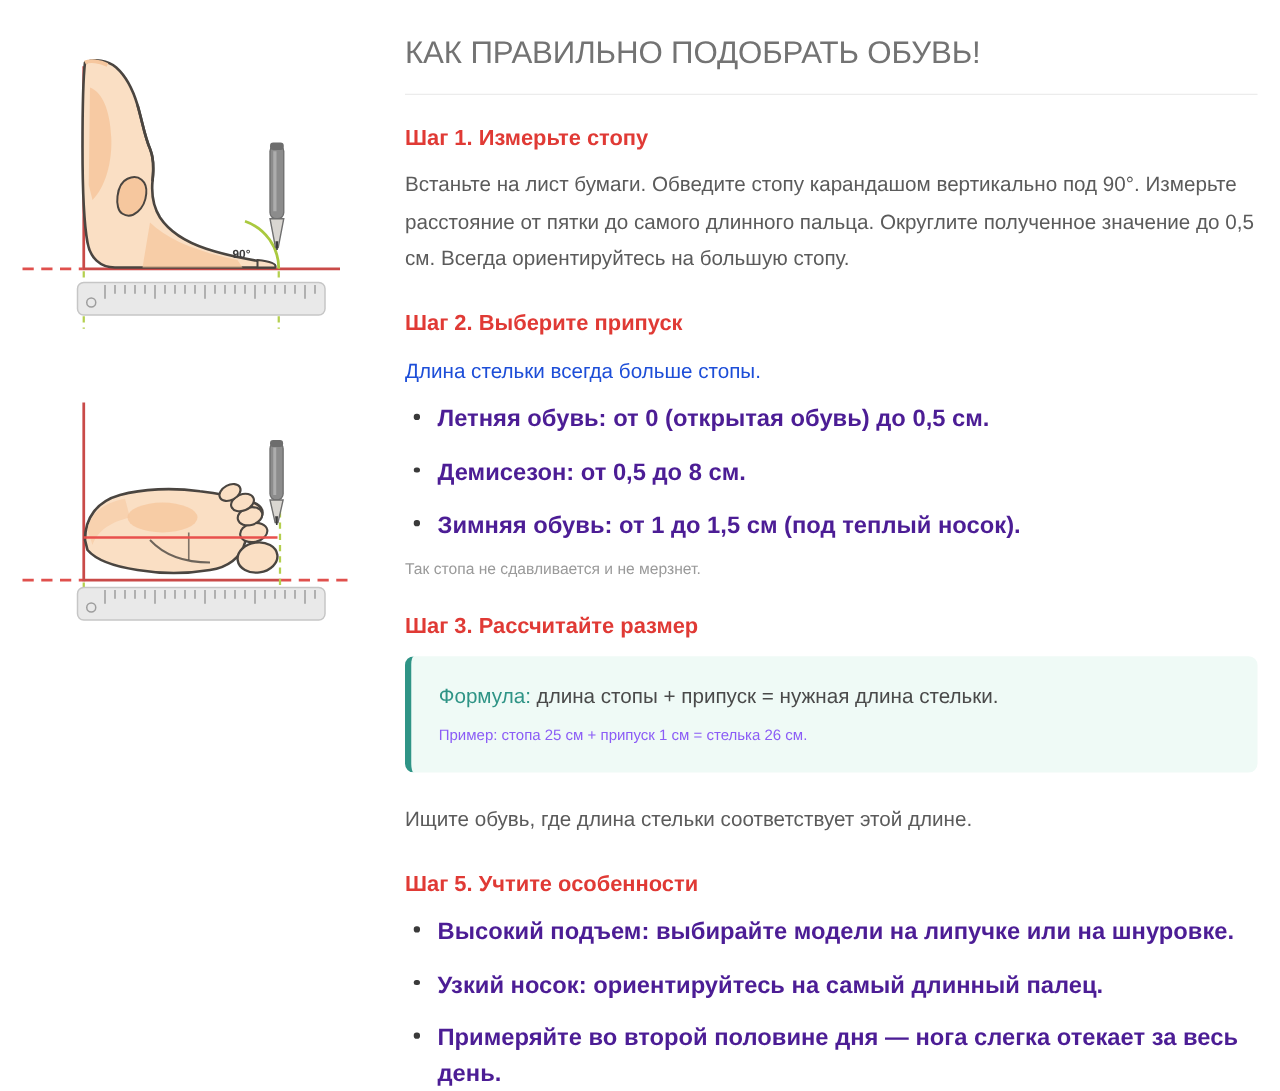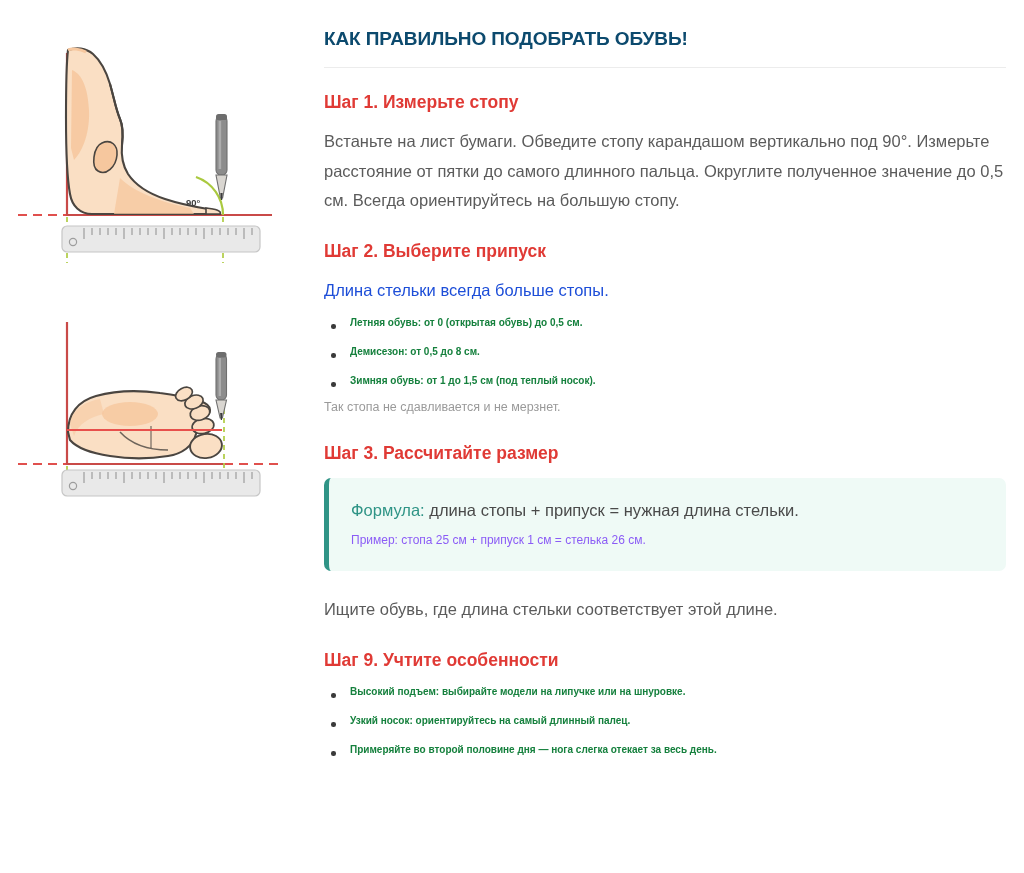--- a/index.html
+++ b/index.html
@@ -44,24 +44,24 @@
   .figure-top  { height: 190px; margin-top: 4px; }
 
   
   .content {
     flex: 1 1 auto;
     padding: 28px 18px 0 4px;
     min-width: 0;
   }
 
   .page-title {
-    font-size: 19px;
+    font-size: 25px;
     line-height: 1.18;
-    font-weight: 700;
-    color: #0c4a6e;
+    font-weight: 400;
+    color: #737373;
     letter-spacing: -0.1px;
     margin: 0 0 0 0;
   }
   .title-rule {
     height: 1px;
     background: #ececec;
     margin: 17px 0 24px 0;
     width: 100%;
   }
 
@@ -102,24 +102,24 @@
 
   ul.bullets {
     list-style: none;
     margin: 0;
     padding: 0;
   }
   ul.bullets li {
     position: relative;
     padding-left: 26px;
     margin: 0 0 14px 0;
-    font-size: 10px;
+    font-size: 19px;
     line-height: 1.5;
     font-weight: 700;
-    color: #15803d;
+    color: #4c1d95;
   }
   ul.bullets li:last-child { margin-bottom: 0; }
   ul.bullets li::before {
     content: "";
     position: absolute;
     left: 7px;
     top: 9px;
     width: 4.5px;
     height: 4.5px;
     border-radius: 50%;
@@ -334,21 +334,21 @@
     <section class="step-block">
       <h2 class="step-title">Шаг 3. Рассчитайте размер</h2>
       <div class="formula-box">
         <p class="formula-line"><span class="formula-label">Формула:</span><span> длина стопы + припуск = нужная длина стельки.</span></p>
         <p class="formula-example">Пример: стопа 25 см + припуск 1 см = стелька 26 см.</p>
       </div>
       <p class="after-formula">Ищите обувь, где длина стельки соответствует этой длине.</p>
     </section>
 
     <section class="step-block">
-      <h2 class="step-title">Шаг 9. Учтите особенности</h2>
+      <h2 class="step-title">Шаг 5. Учтите особенности</h2>
       <ul class="bullets">
         <li>Высокий подъем: выбирайте модели на липучке или на шнуровке.</li>
         <li>Узкий носок: ориентируйтесь на самый длинный палец.</li>
         <li>Примеряйте во второй половине дня — нога слегка отекает за весь день.</li>
       </ul>
     </section>
 
   </div>
 </div>
 

